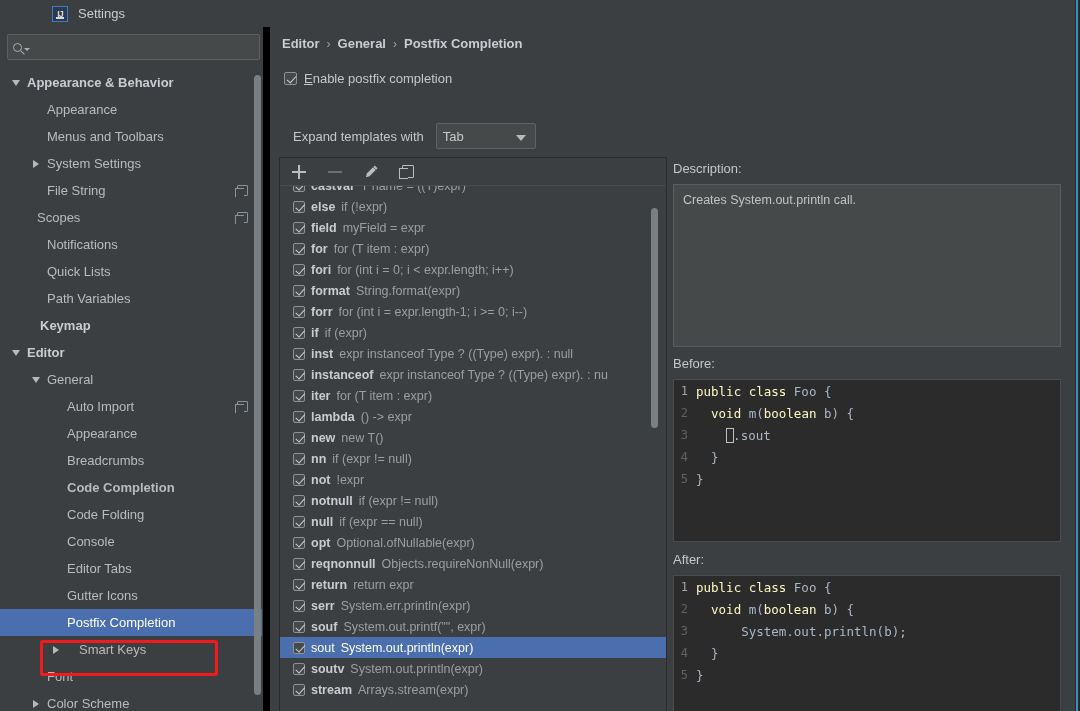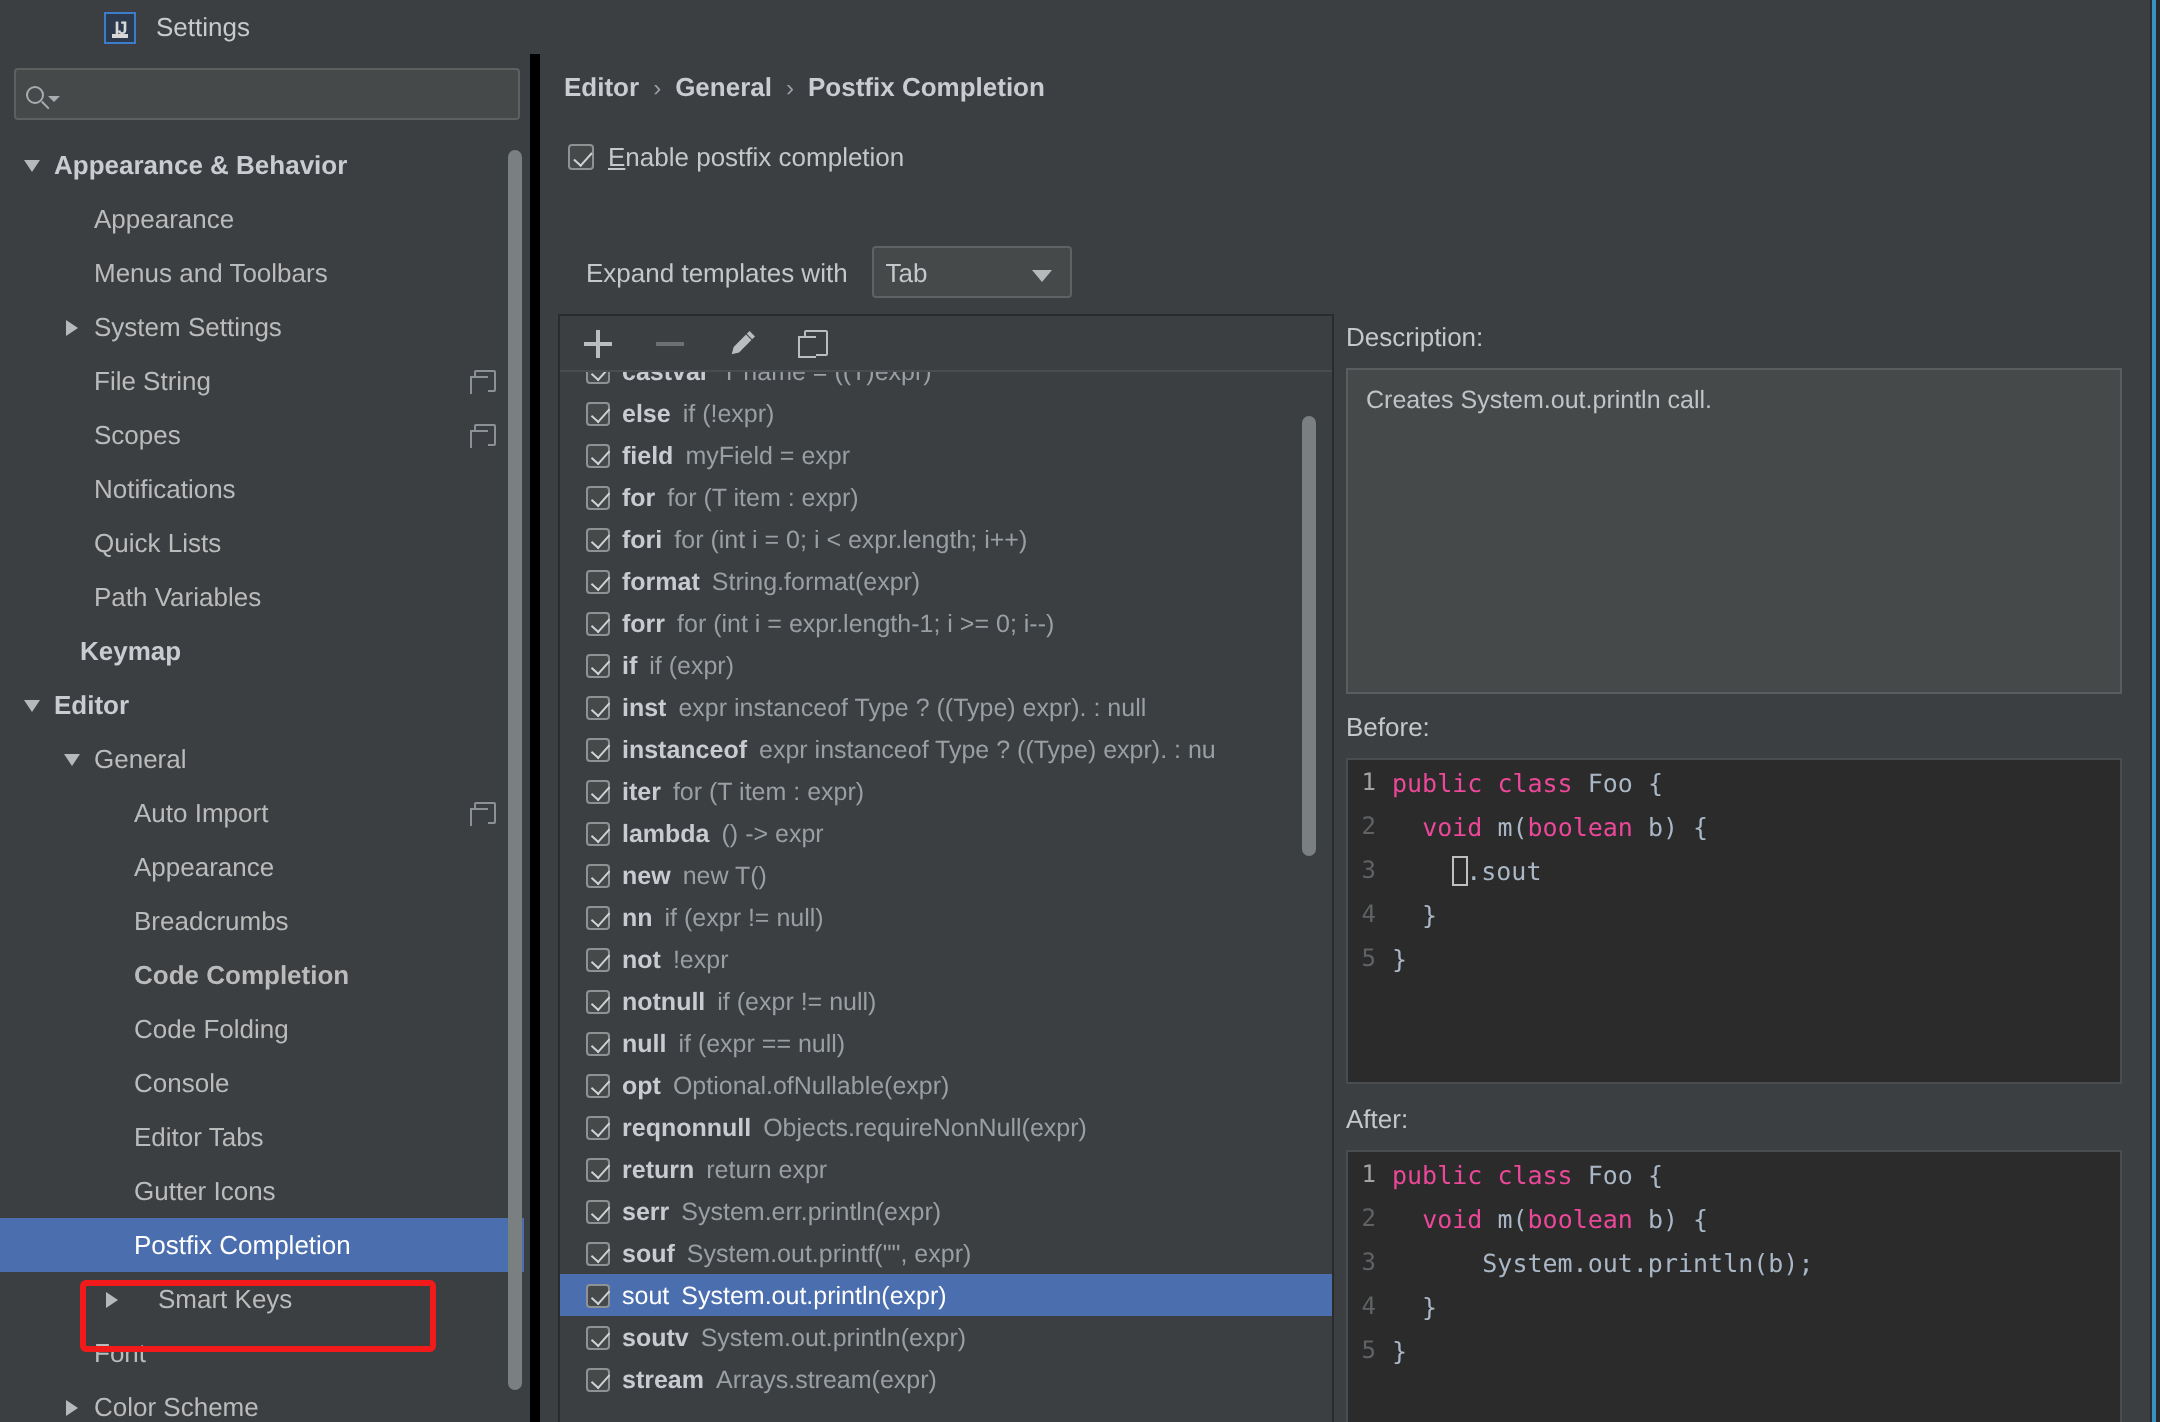--- a/index.html
+++ b/index.html
@@ -45,21 +45,21 @@
   }
   .edge-strip::before {
     content: ""; position: absolute; left: 1px; top: 0; width: 2px; height: 711px;
     background: #3592c4;
   }
 
   
   .left-panel {
     position: absolute; left: 0; top: 27px; width: 270px; height: 684px;
     background: #3c3f41;
-    border-right: 5px solid #000000;
+    border-right: 7px solid #000000;
   }
   .search-wrap {
     position: absolute; left: 7px; top: 7px; width: 253px; height: 26px;
     background: #45494a; border: 1px solid #5e6060; border-radius: 2px;
     display: flex; align-items: center;
   }
   .search-icon-box { width: 22px; display:flex; align-items:center; justify-content:center; padding-left:4px;}
   .search-icon {
     width: 9px; height: 9px; border: 1.4px solid #a9adb2; border-radius: 50%;
     position: relative; display: inline-block;
@@ -234,21 +234,21 @@
     position: absolute; background: #2b2b2b; border: 1px solid #4a4d4f;
     overflow: hidden; font-family: "DejaVu Sans Mono", monospace; font-size: 12.5px;
   }
   .code-line { display: flex; height: 22px; align-items: center; }
   .gutter {
     width: 22px; text-align: right; padding-right: 8px;
     color: #606366; flex: 0 0 22px; font-size: 12px;
   }
   .gutter.cur { color: #a4a3a3; }
   .code-txt { white-space: pre; }
-  .kw { color: #ec4899; }
+  .kw { color: #fef9c3; }
   .pl { color: #a9b7c6; }
   .caret-box {
     display: inline-block; border: 1px solid #c0c0c0; width: 8px; height: 15px;
     vertical-align: -3px; margin-right: -1px;
   }
 </style>
 </head>
 <body>
 
 <div class="titlebar">
@@ -287,21 +287,21 @@
         <span class="tw">
           <span class="tri-right"></span>
         </span>
         <span style="margin-left: 5px;">System Settings</span>
       </div>
       <div class="tree-row" style="padding-left: 29px;">
         <span class="tw"></span>
         <span style="margin-left: 5px;">File String</span>
         <span class="copy-badge"></span>
       </div>
-      <div class="tree-row" style="padding-left: 29px;">
+      <div class="tree-row" style="padding-left: 19px;">
         <span class="tw"></span>
         <span style="margin-left: 5px;">Scopes</span>
         <span class="copy-badge"></span>
       </div>
       <div class="tree-row" style="padding-left: 29px;">
         <span class="tw"></span>
         <span style="margin-left: 5px;">Notifications</span>
       </div>
       <div class="tree-row" style="padding-left: 29px;">
         <span class="tw"></span>

